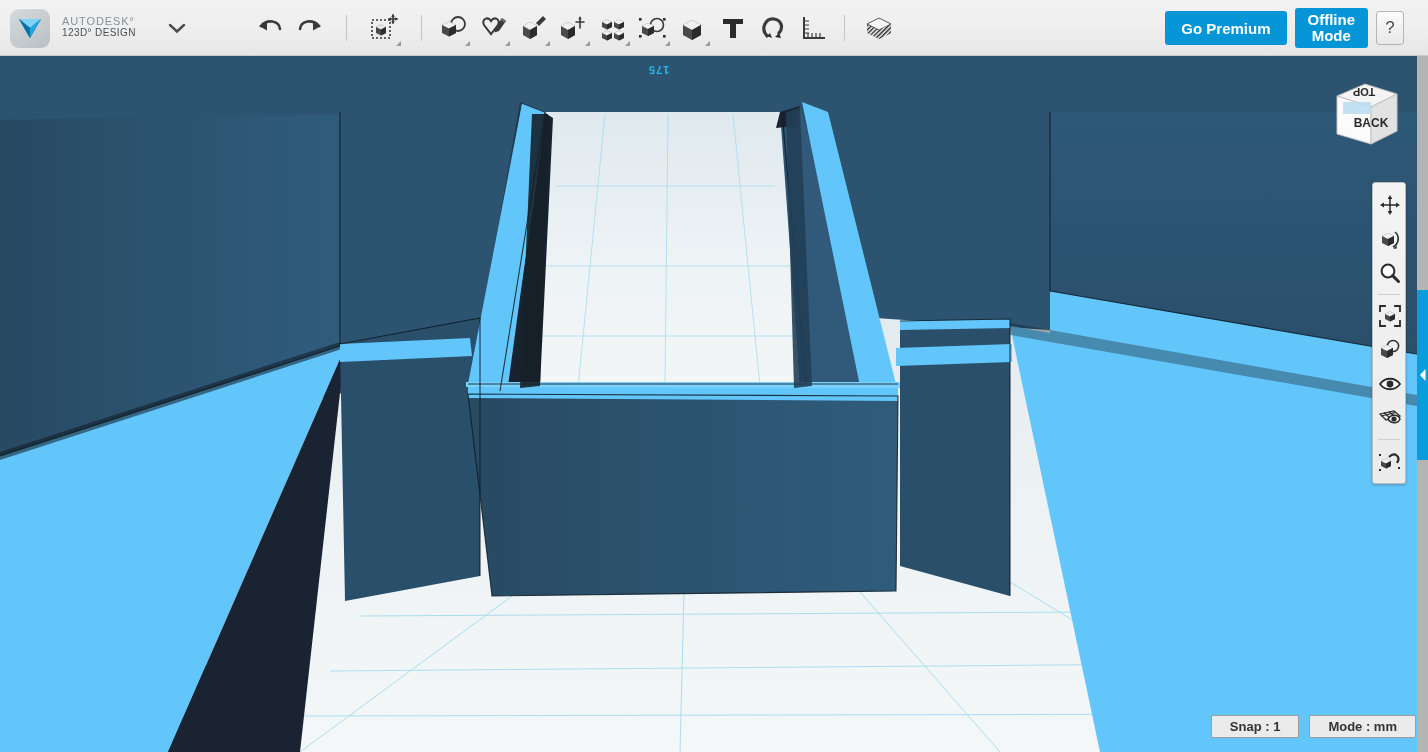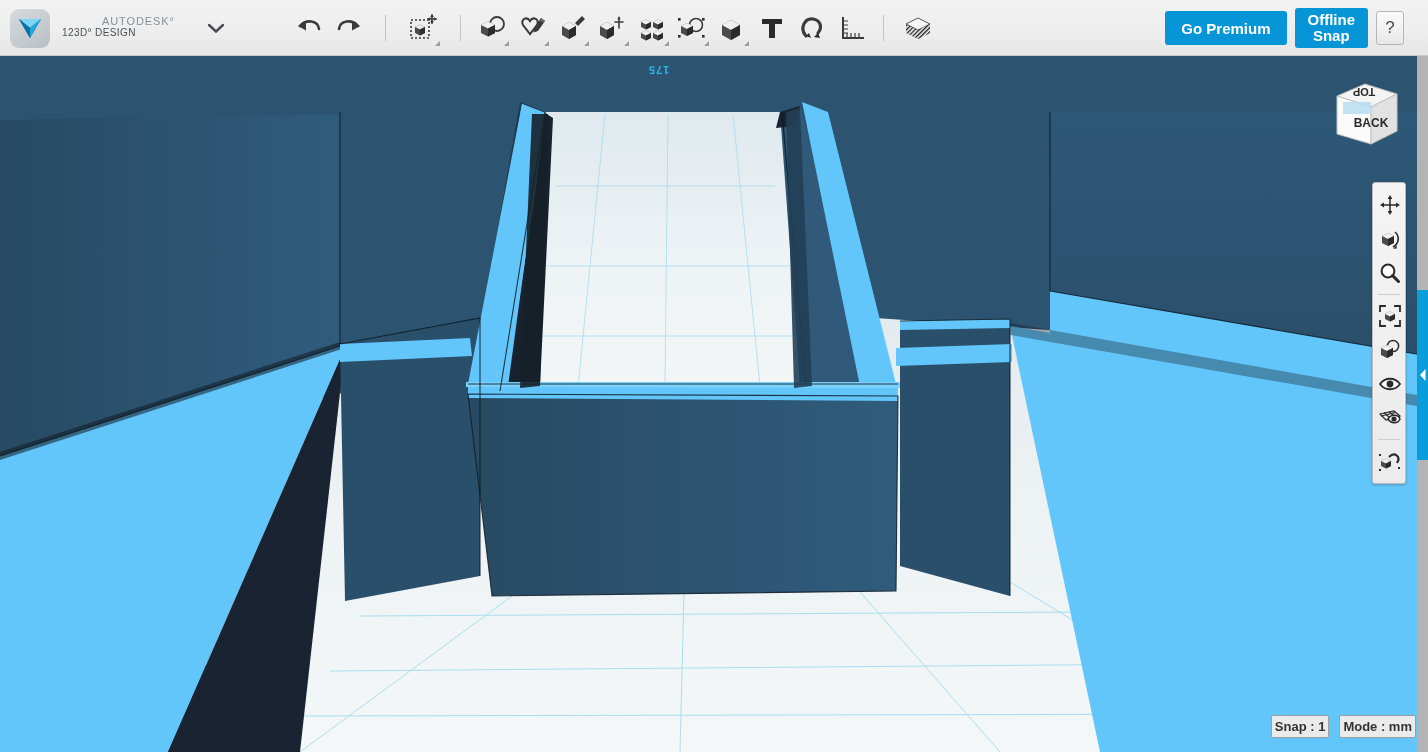--- a/index.html
+++ b/index.html
@@ -20,21 +20,21 @@
   }
   .brand { display:flex; align-items:center; padding-left:10px; }
   .logo-tile {
     width:40px; height:40px; border-radius:9px;
     background:linear-gradient(145deg,#d6dadd 0%,#b9c0c5 100%);
     display:flex; align-items:center; justify-content:center;
     box-shadow:inset 0 1px 0 rgba(255,255,255,.8);
   }
   .brand-text { margin-left:12px; line-height:1.05; }
   .brand-top {
-    font-size:11px; color:#8b8f93; letter-spacing:.9px;margin-left:40px;
+    font-size:11px; color:#8b8f93; letter-spacing:.9px;
   }
   .brand-bot {
     font-size:10px; color:#4a4e52; font-weight:normal; letter-spacing:.4px;
   }
   .brand-caret {
     margin-left:30px; width:22px; height:22px;
     display:flex; align-items:center; justify-content:center;
   }
 
   .tb-group { display:flex; align-items:center; }
@@ -118,21 +118,21 @@
     background:#b4b4b4; z-index:20;
   }
 
   
   #status {
     position:absolute; right:12px; bottom:14px;
     display:flex; gap:10px; z-index:25;
   }
   .badge {
     background:#ebebeb; border:1px solid #9d9d9d; border-radius:2px;
-    padding:3px 3px; font-size:13px; font-weight:bold; color:#333;
+    padding:3px 18px; font-size:13px; font-weight:bold; color:#333;
     font-family:"Liberation Sans", sans-serif; cursor:pointer;
   }
 </style>
 </head>
 <body>
 
 <div id="app">
 
   <div id="topbar">
 
@@ -325,21 +325,21 @@
           <path d="M17 17 L17 26 L29 20 L29 11 Z" fill="url(#stripes)" opacity="0.95"></path>
         </svg>
       </div>
     </div>
 
     <div class="topright">
       <button class="pill" id="go-premium">Go Premium</button>
       <button class="pill" id="offline-mode">
         <span style="display:block;">
           <span style="display:block;">Offline</span>
-          <span style="display:block;">Snap</span>
+          <span style="display:block;">Mode</span>
         </span>
       </button>
       <button id="help-btn">?</button>
     </div>
   </div>
 
   <div id="viewport">
 
     <svg id="scene" viewBox="0 0 1428 696" preserveAspectRatio="none">
       <defs>

